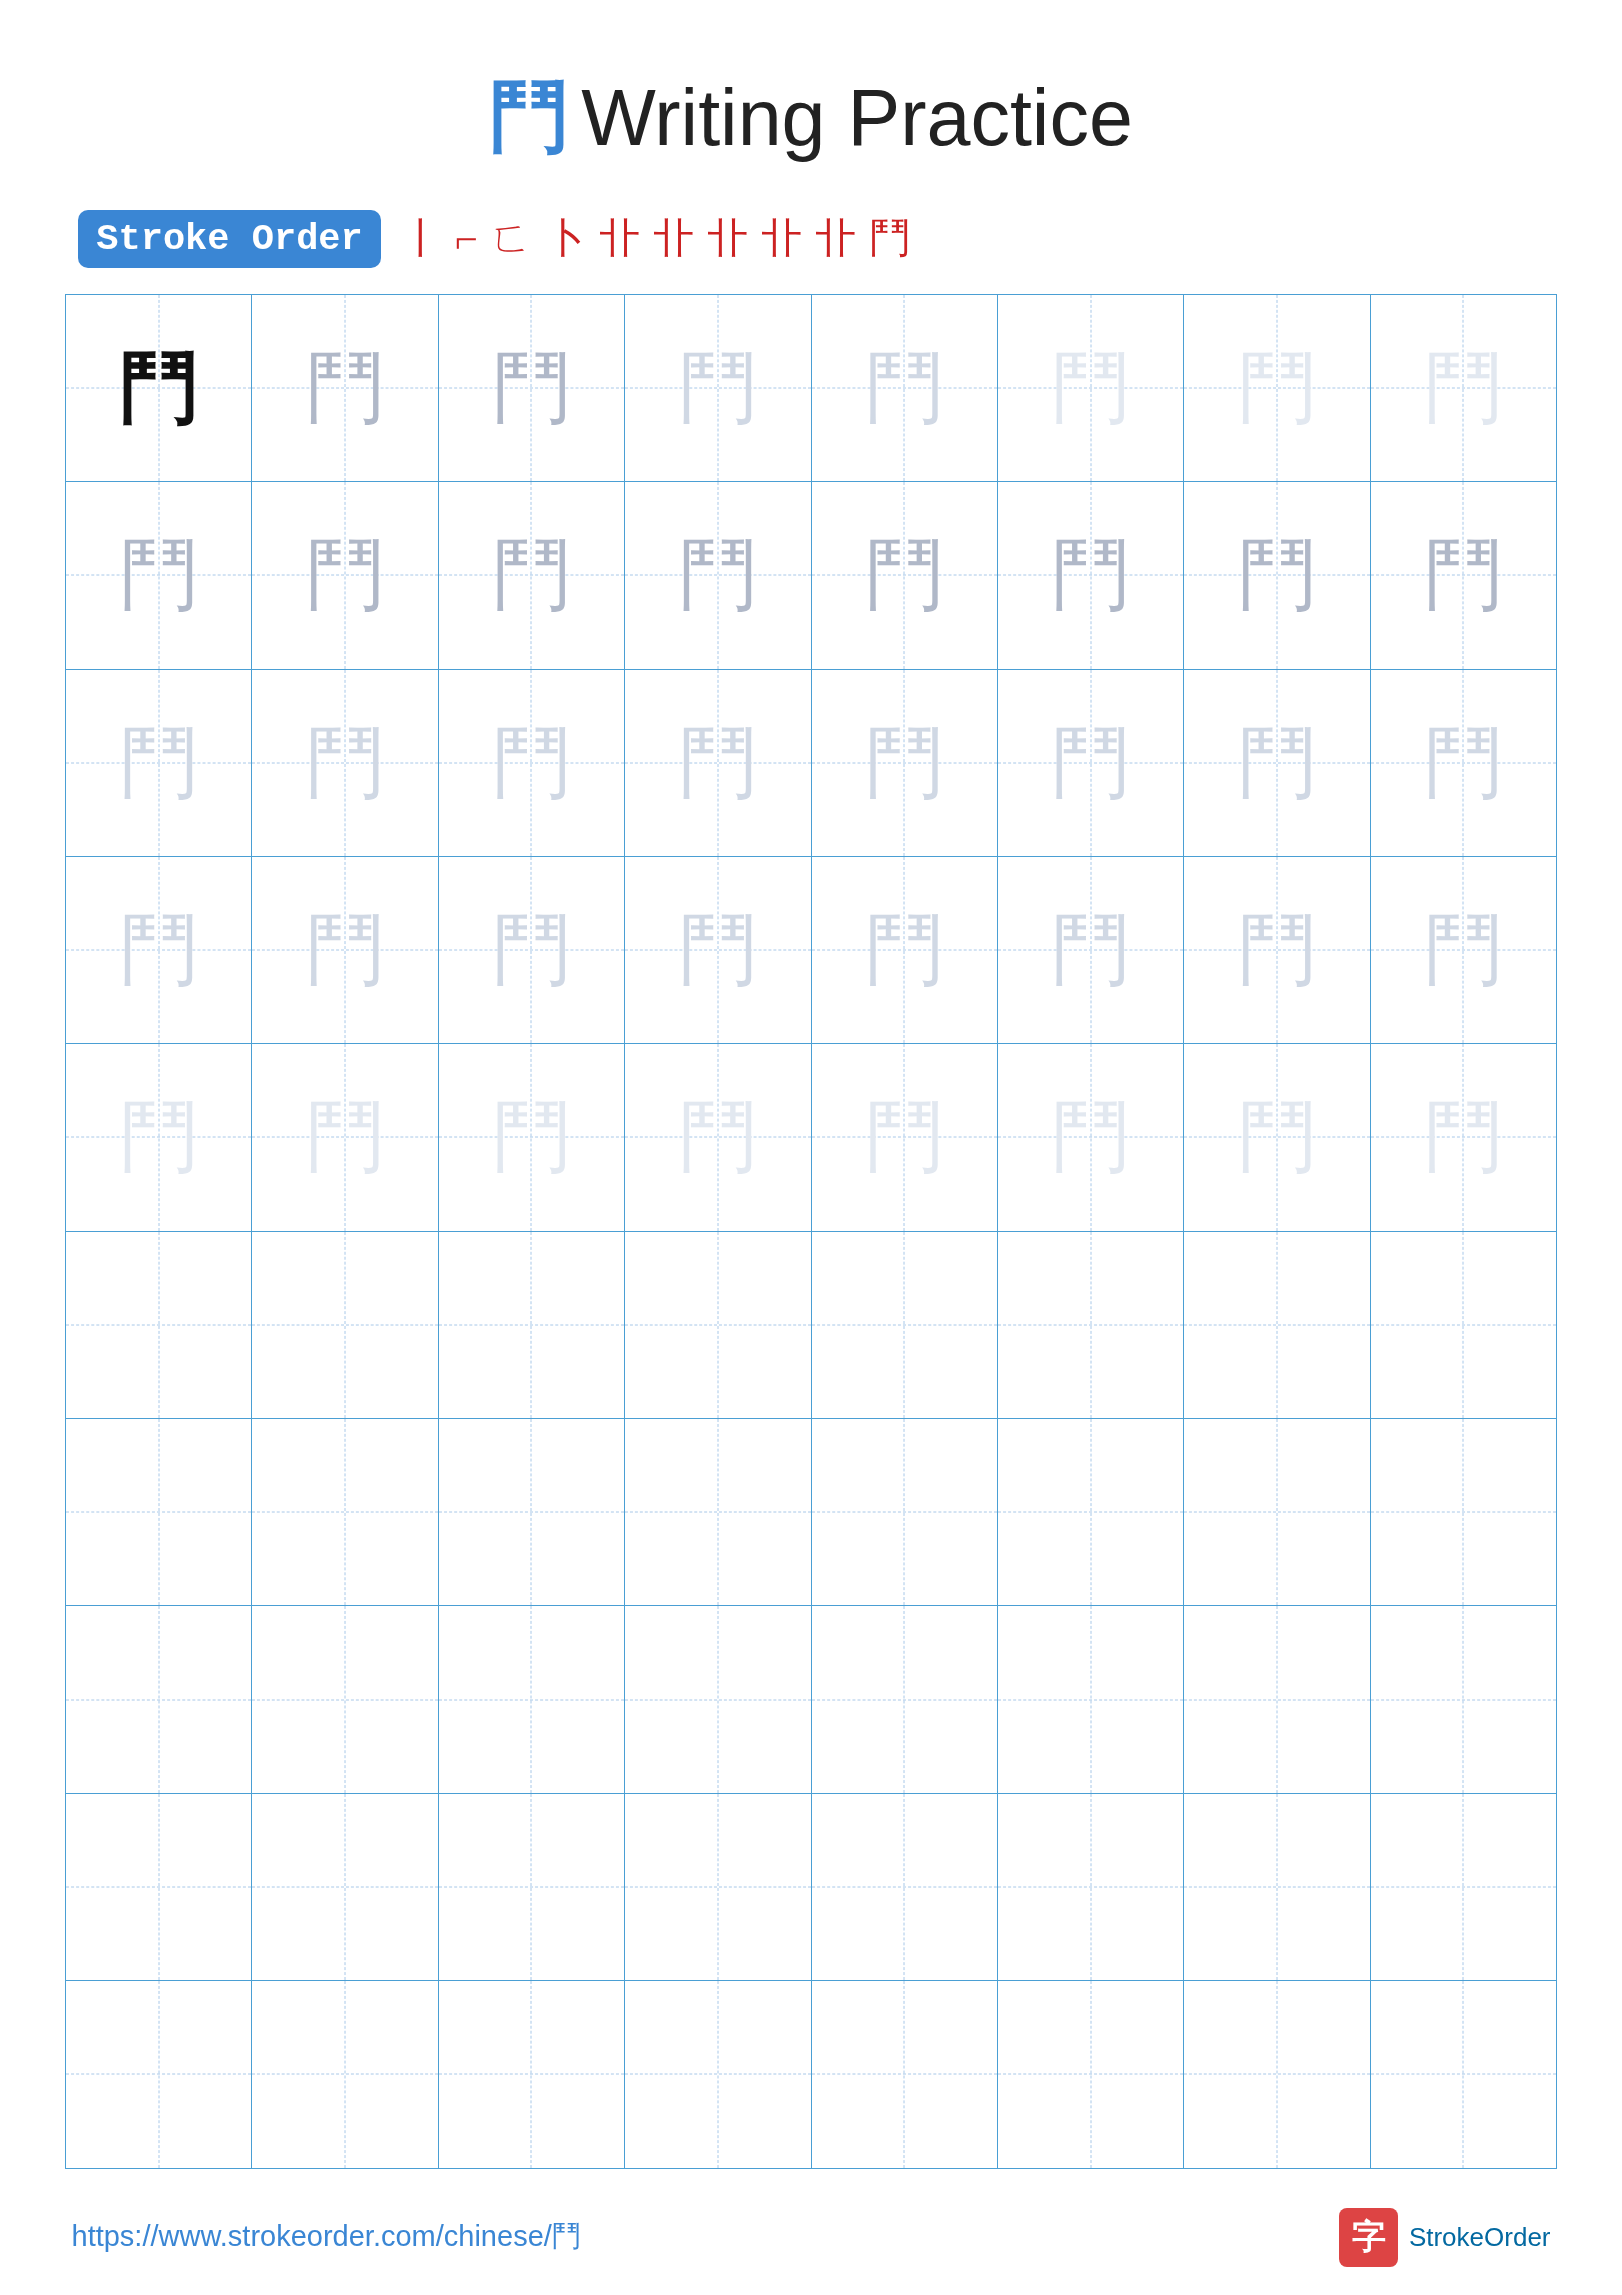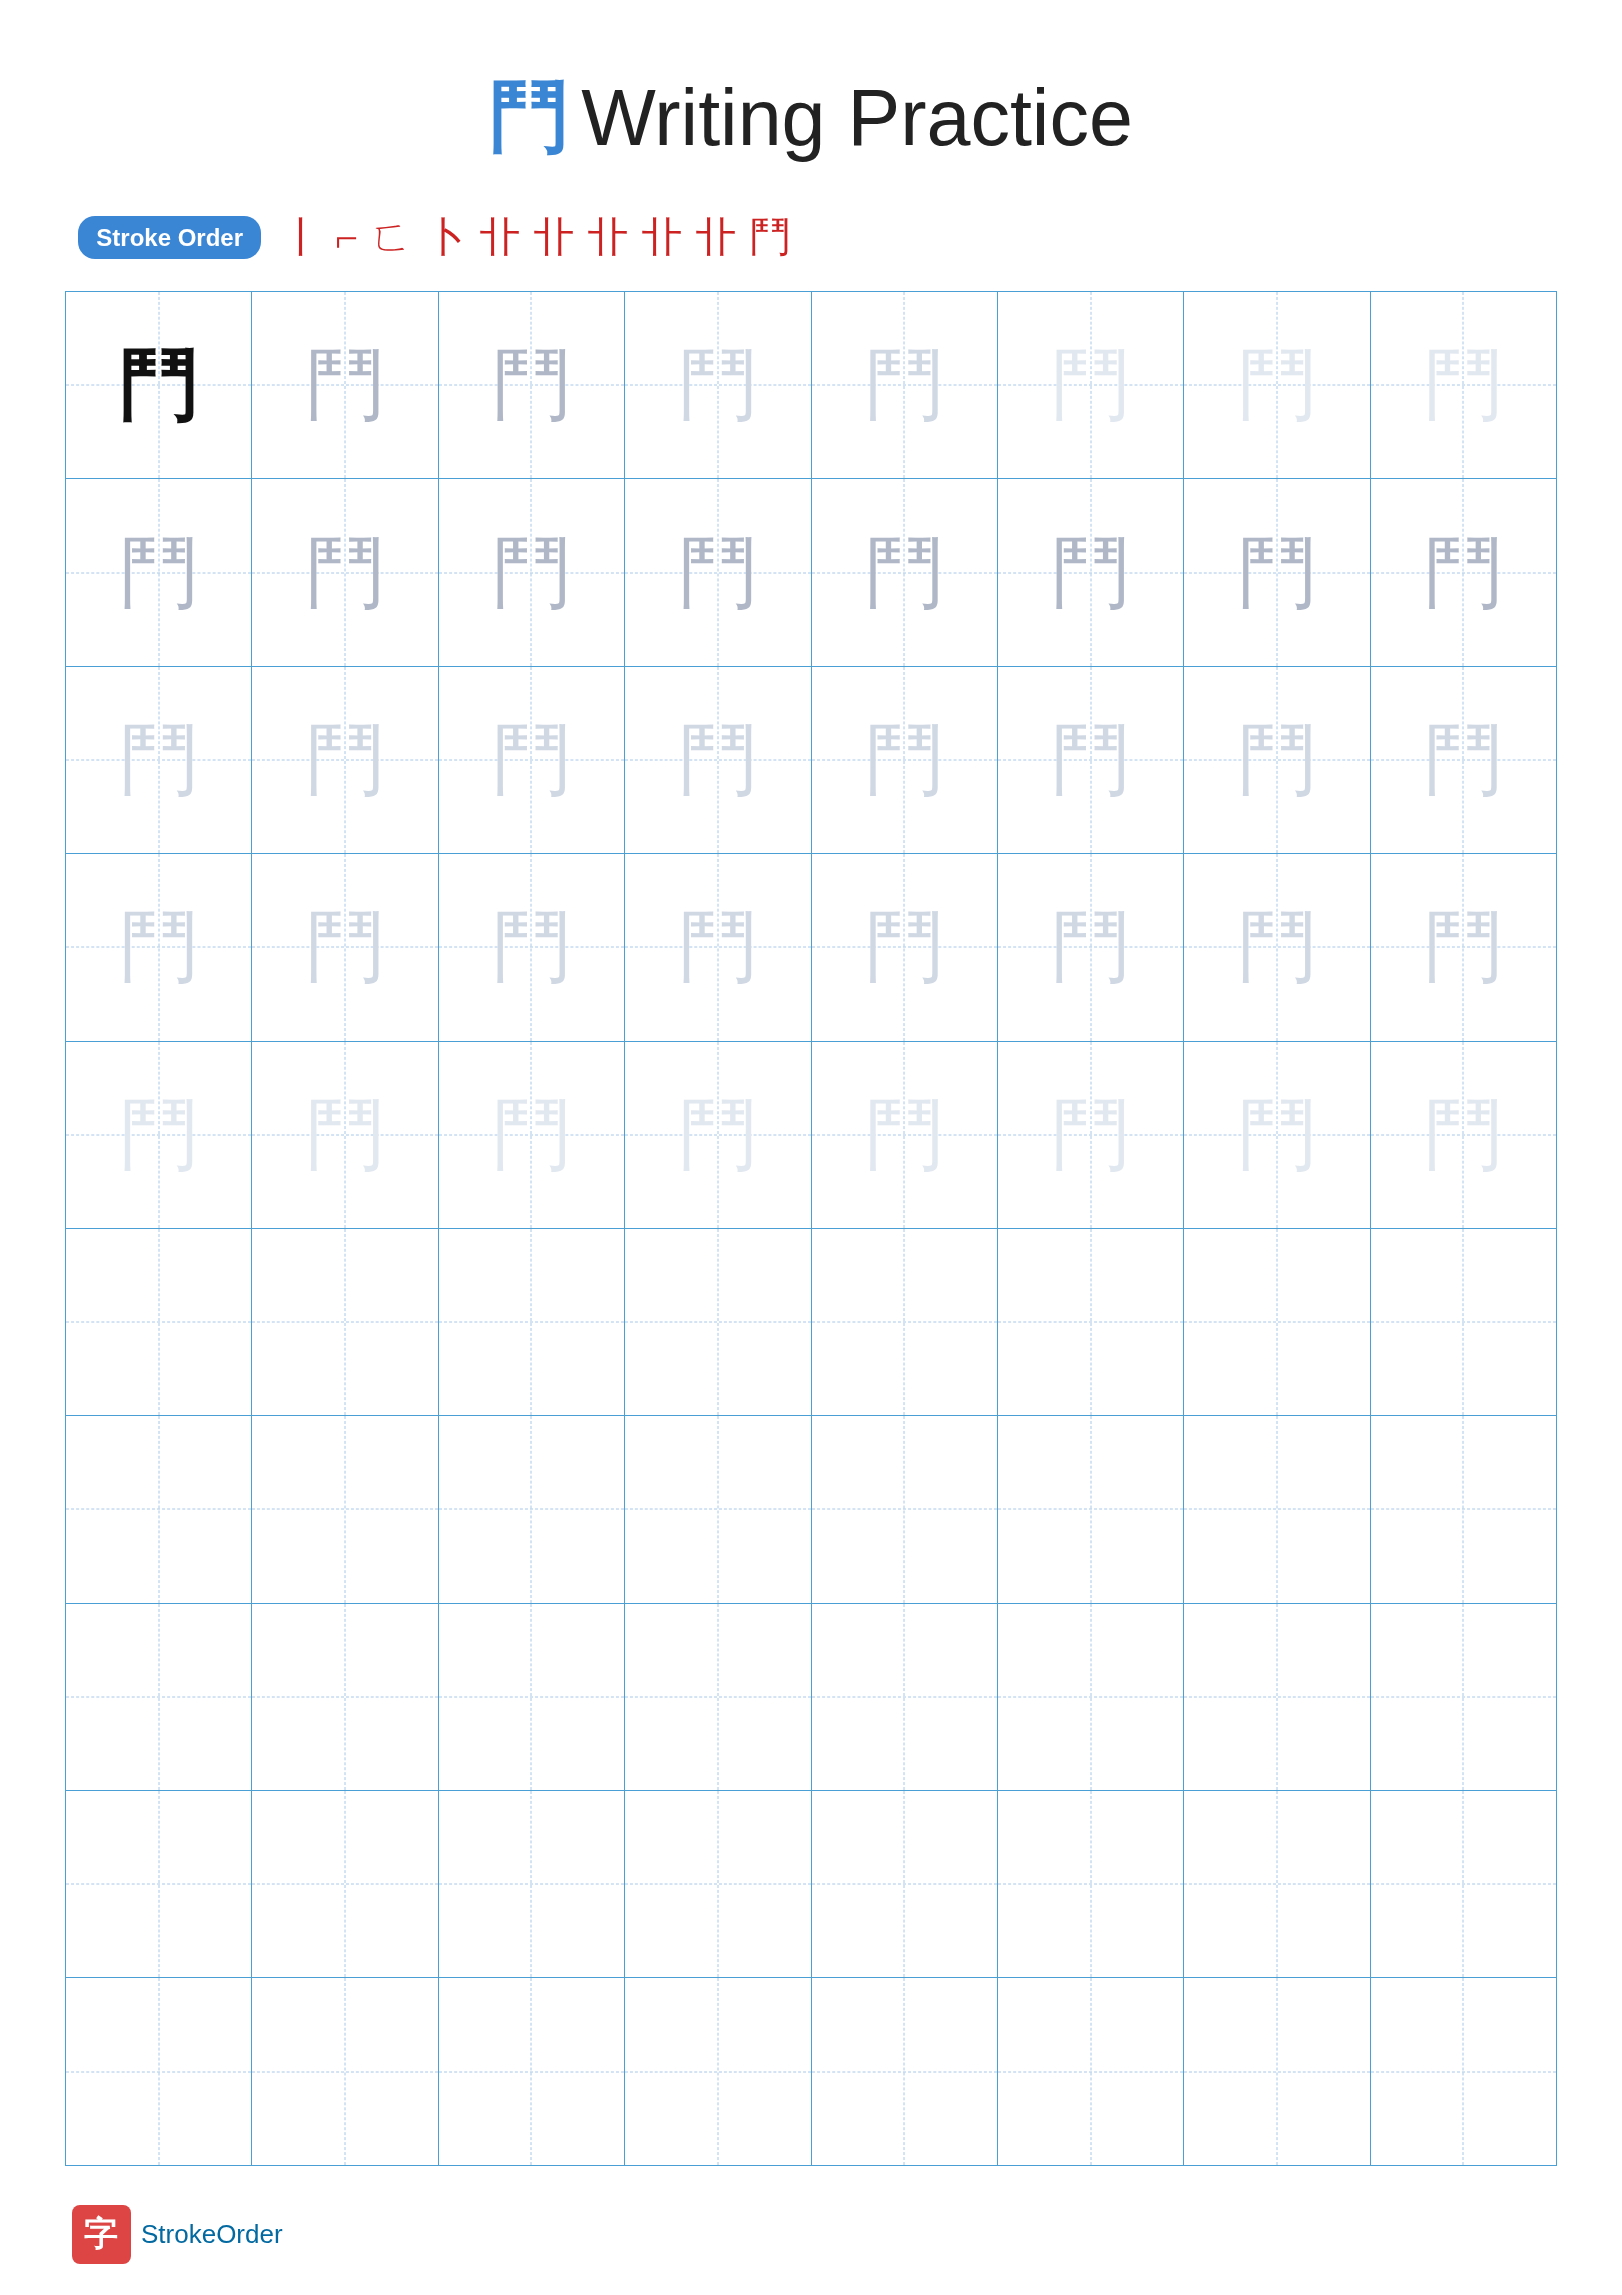--- a/index.html
+++ b/index.html
@@ -46,25 +46,26 @@
       align-items: center;
       gap: 19.6px;
       width: 100%;
       margin-bottom: 26px;
       padding-left: 13px;
     }
 
     .stroke-order-badge {
       background: #3a86d4;
       color: #fff;
-      font-size: 24px;
+      font-size: 37px;
       font-weight: bold;
       padding: 7.9px 18.3px;
-      border-radius: 17px;
+      border-radius: 10px;
       white-space: nowrap;
+      font-family: Liberation Mono, monospace;
     }
 
     .stroke-sequence {
       display: flex;
       align-items: center;
       gap: 13px;
     }
 
     .stroke-step {
       font-size: 41px;
@@ -394,20 +395,21 @@
         <div class="grid-cell"></div>
         <div class="grid-cell"></div>
         <div class="grid-cell"></div>
         <div class="grid-cell"></div>
         <div class="grid-cell"></div>
         <div class="grid-cell"></div>
       </div>
     </div>
 
   <div class="footer">
+    <span class="footer-url">https://www.strokeorder.com/chinese/鬥</span>
     <div class="footer-brand">
       <div class="footer-logo">字</div>
       <span class="footer-brand-name">StrokeOrder</span>
     </div>
   </div>
 
 </div>
 
 
 </body></html>

